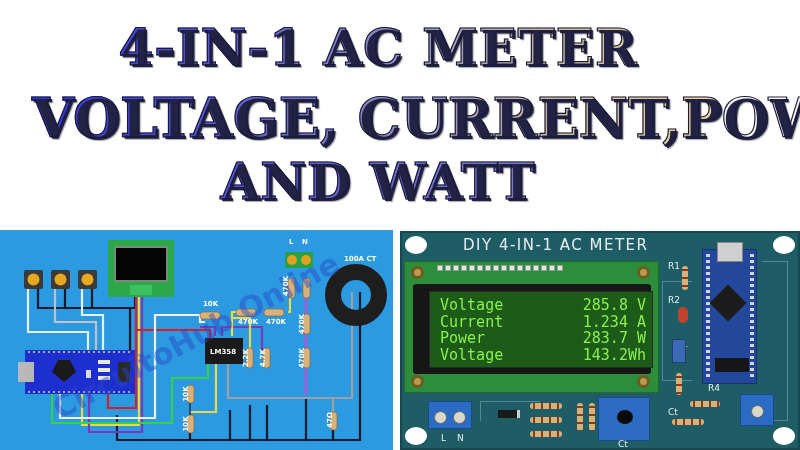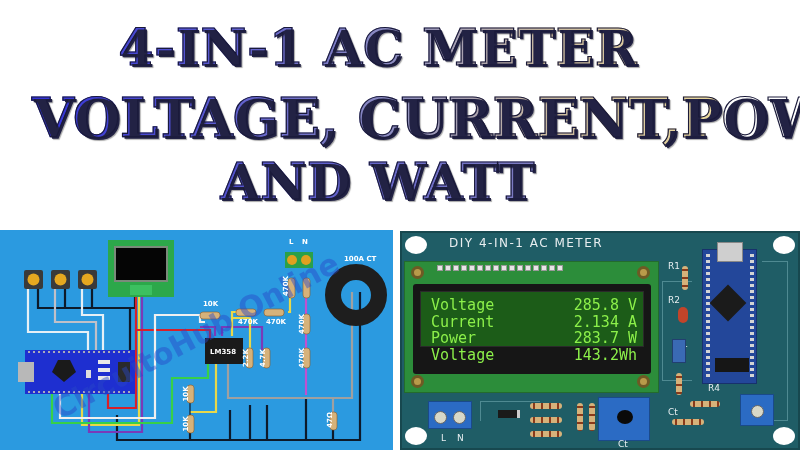--- a/index.html
+++ b/index.html
@@ -39,36 +39,36 @@
       font-weight: bold; font-size: 7px; white-space: nowrap;
     }
 
     
     .pcb {
       position: absolute; left: 400px; top: 231px; width: 400px; height: 219px;
       background: #1f5d66; overflow: hidden;
       box-shadow: inset 0 0 0 2px #17484f;
     }
     .pcb-title {
-      position: absolute; left: 49px; top: 5px; color: #e8eef0;
-      font-family: "DejaVu Sans", sans-serif; font-size: 12px; letter-spacing: 1.5px;
+      position: absolute; left: 63px; top: 5px; color: #e8eef0;
+      font-family: "DejaVu Sans", sans-serif; font-size: 15px; letter-spacing: 1.5px;
       white-space: nowrap;
     }
     .hole { position: absolute; width: 22px; height: 18px; border-radius: 50%; background: #ffffff; }
 
     .lcd-board {
       position: absolute; left: 4px; top: 30px; width: 255px; height: 132px;
       background: #2c8d3a; border: 1px solid #236b2d;
     }
     .lcd-bezel {
       position: absolute; left: 8px; top: 22px; width: 238px; height: 90px;
       background: #161616; border-radius: 3px;
     }
     .lcd-screen {
-      position: absolute; left: 7px; top: 7px; width: 224px; height: 56px;
+      position: absolute; left: 16px; top: 7px; width: 224px; height: 77px;
       background: #1c5c18; border: 1px solid #2a2a2a;
       font-family: "DejaVu Sans Mono", monospace; font-size: 15px; line-height: 16.5px;
       color: #8cf04a; padding: 5px 0 0 10px;
     }
     .lcd-row { display: flex; width: 206px; justify-content: space-between; white-space: pre; }
     .mount { position: absolute; width: 13px; height: 13px; border-radius: 50%; background: #b99b4a; border: 3px solid #6e5a24; }
     .pinrow { position: absolute; left: 32px; top: 3px; display: flex; gap: 2px; }
     .pinrow span { display: block; width: 6px; height: 6px; background: #e6e6e6; border: 1px solid #9a9a9a; }
 
     .nano {
@@ -260,21 +260,21 @@
         <span></span>
     </div>
     <div class="lcd-bezel">
       <div class="lcd-screen">
         <div class="lcd-row">
           <span>Voltage</span>
           <span>285.8 V</span>
         </div>
         <div class="lcd-row">
           <span>Current</span>
-          <span>2.134 A</span>
+          <span>1.234 A</span>
         </div>
         <div class="lcd-row">
           <span>Power</span>
           <span>283.7 W</span>
         </div>
         <div class="lcd-row">
           <span>Voltage</span>
           <span>143.2Wh</span>
         </div>
       </div>

